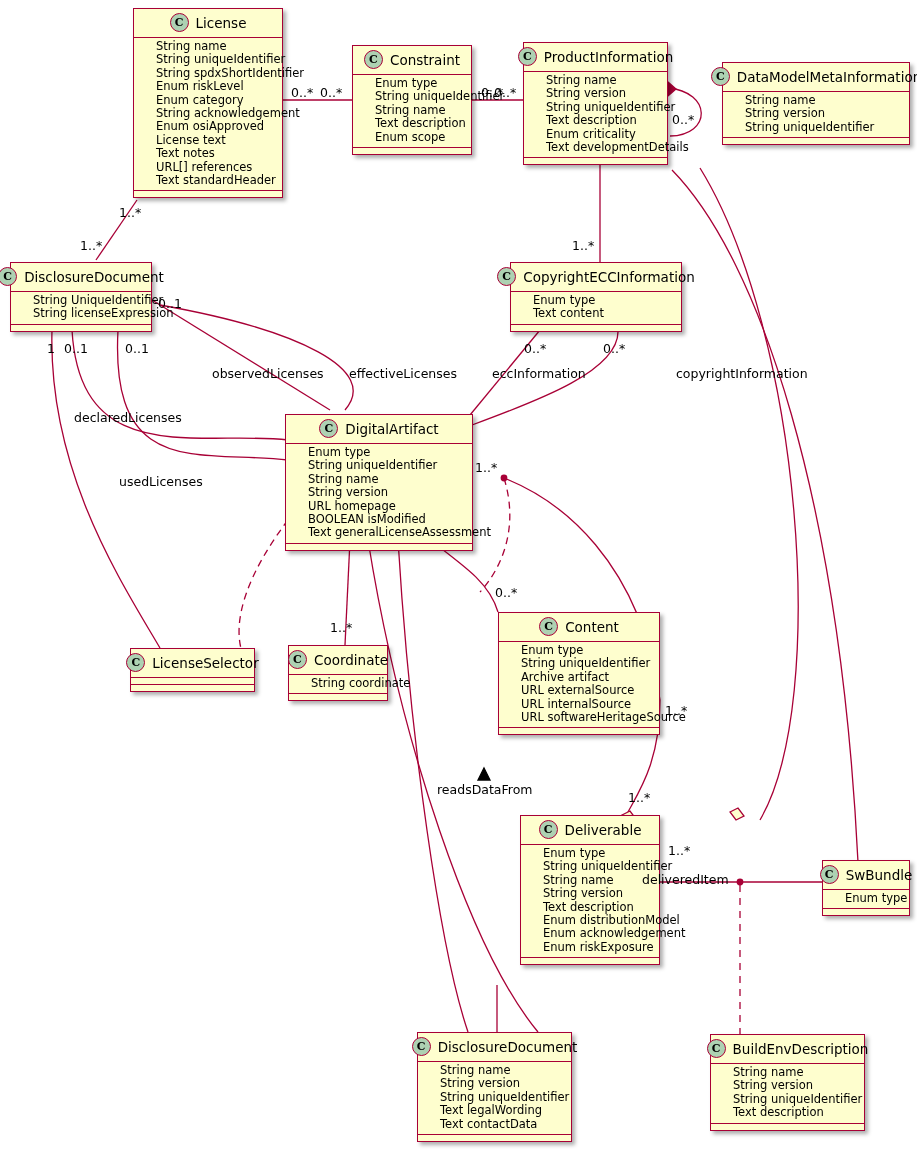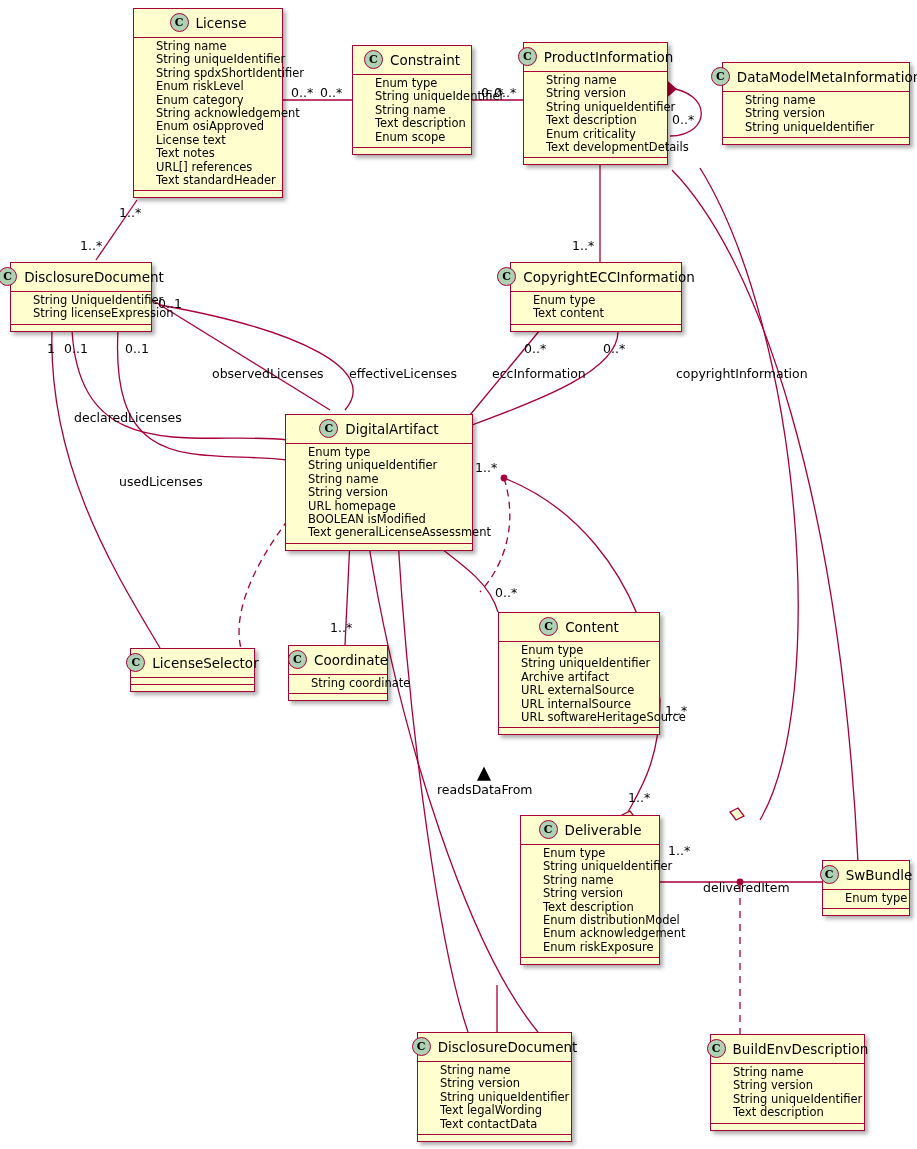--- a/index.html
+++ b/index.html
@@ -384,16 +384,16 @@
   <span class="lbl role" style="left:630px; top:366px;margin-left:46px;">copyrightInformation</span>
   <span class="lbl role" style="left:119px; top:474px;">usedLicenses</span>
 
   <span class="lbl mult" style="left:475px; top:460px;">1..*</span>
   <span class="lbl mult" style="left:495px; top:585px;">0..*</span>
   <span class="lbl mult" style="left:330px; top:620px;">1..*</span>
   <span class="lbl mult" style="left:665px; top:703px;">1..*</span>
   <span class="lbl mult" style="left:628px; top:790px;">1..*</span>
   <span class="lbl mult" style="left:668px; top:843px;">1..*</span>
 
-  <span class="lbl role" style="left:703px; top:872px;margin-top:8px;">deliveredItem</span>
+  <span class="lbl role" style="left:642px; top:872px;">deliveredItem</span>
   <span class="lbl role" style="left:437px; top:782px;">readsDataFrom</span>
 
 </div>
 
 </body></html>

